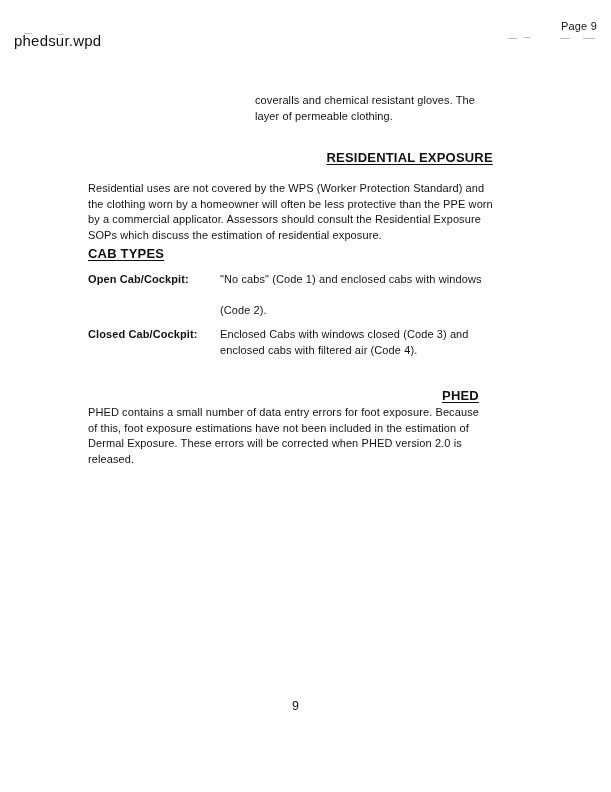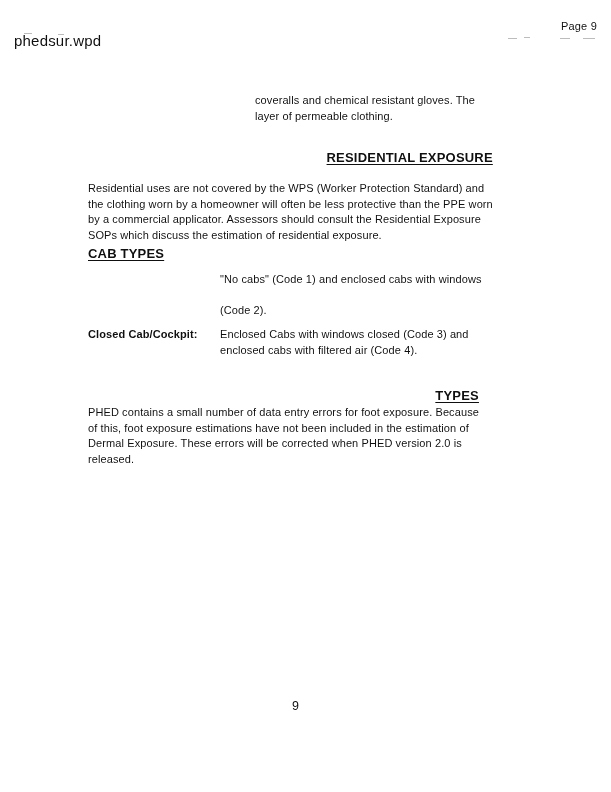--- a/index.html
+++ b/index.html
@@ -119,40 +119,41 @@
       <div class="line">the clothing worn by a homeowner will often be less protective than the PPE worn</div>
       <div class="line">by a commercial applicator.  Assessors should consult the Residential Exposure</div>
       <div class="line">SOPs which discuss the estimation of residential exposure.</div>
     </div>
   </div>
 
   <div class="sec-cab-heading section-heading">CAB TYPES</div>
 
   <div class="cab-entry-1">
     <div class="term-col">
+      <div class="line">Open Cab/Cockpit:</div>
     </div>
     <div class="def-col">
       <div class="line">"No cabs" (Code 1) and enclosed cabs with windows</div>
       <div class="def-gap"></div>
       <div class="line">(Code 2).</div>
     </div>
   </div>
 
   <div class="cab-entry-2">
     <div class="term-col">
       <div class="line">Closed Cab/Cockpit:</div>
     </div>
     <div class="def-col">
       <div class="line">Enclosed Cabs with windows closed (Code 3) and</div>
       <div class="line">enclosed cabs with filtered air (Code 4).</div>
     </div>
   </div>
 
   <div class="sec-feet">
-    <div class="section-heading">TYPES</div>
+    <div class="section-heading">PHED</div>
     <div class="body">
       <div class="line">PHED contains a small number of data entry errors for foot exposure.  Because</div>
       <div class="line">of this, foot exposure estimations have not been included in the estimation of</div>
       <div class="line">Dermal Exposure. These errors will be corrected when PHED version 2.0 is</div>
       <div class="line">released.</div>
     </div>
   </div>
 
   <div class="footer-pageno">9</div>
 

